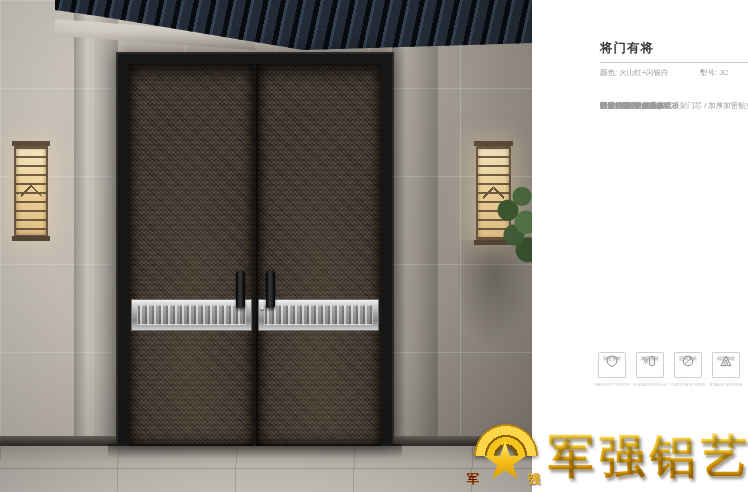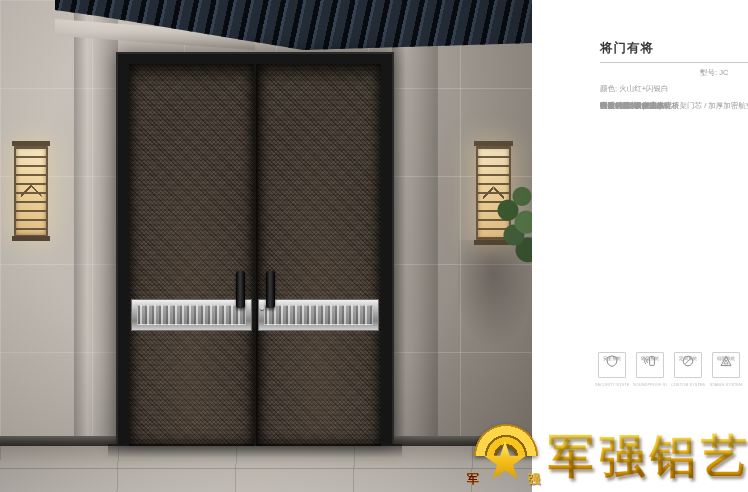--- a/index.html
+++ b/index.html
@@ -88,21 +88,21 @@
     box-shadow:0 1px 1px rgba(0,0,0,.6);}
   .door-shadow{left:108px;top:444px;width:294px;height:14px;
     background:linear-gradient(180deg, rgba(0,0,0,.42), rgba(0,0,0,0));}
   .vignette{left:0;top:0;width:532px;height:492px;pointer-events:none;
     background:radial-gradient(ellipse at 48% 38%, rgba(0,0,0,0) 55%, rgba(0,0,0,.20) 100%);}
 
   
   .panel{left:532px;top:0;width:216px;height:492px;background:#fff;}
   .p-title{left:68px;top:40px;width:148px;font-size:12.5px;font-weight:bold;color:#3a3a3a;letter-spacing:1px;}
   .p-rule{left:68px;top:62px;width:148px;height:1px;background:#c9c9c9;}
-  .p-meta{left:68px;top:84px;width:112px;font-size:7.5px;color:#9a9a9a;white-space:nowrap;}
+  .p-meta{left:68px;top:68px;width:112px;font-size:7.5px;color:#9a9a9a;white-space:nowrap;}
   .p-model{left:168px;top:68px;font-size:7.5px;color:#9a9a9a;white-space:nowrap;}
   .p-model .heart{color:#c4c4c4;font-size:7px;margin-right:2px;}
   .p-specs{left:68px;top:96px;width:160px;}
   .p-specs .spec{position:static;display:block;height:19px;line-height:19px;
     font-size:7.5px;color:#9a9a9a;white-space:nowrap;}
 
   .features{left:66px;top:352px;width:160px;height:40px;}
   .feat{top:0;width:28px;height:26px;border:1px solid #cfcfcf;border-radius:1px;
     display:flex;flex-direction:column;align-items:center;justify-content:flex-start;padding-top:2px;}
   .feat svg{position:static;display:block;}

